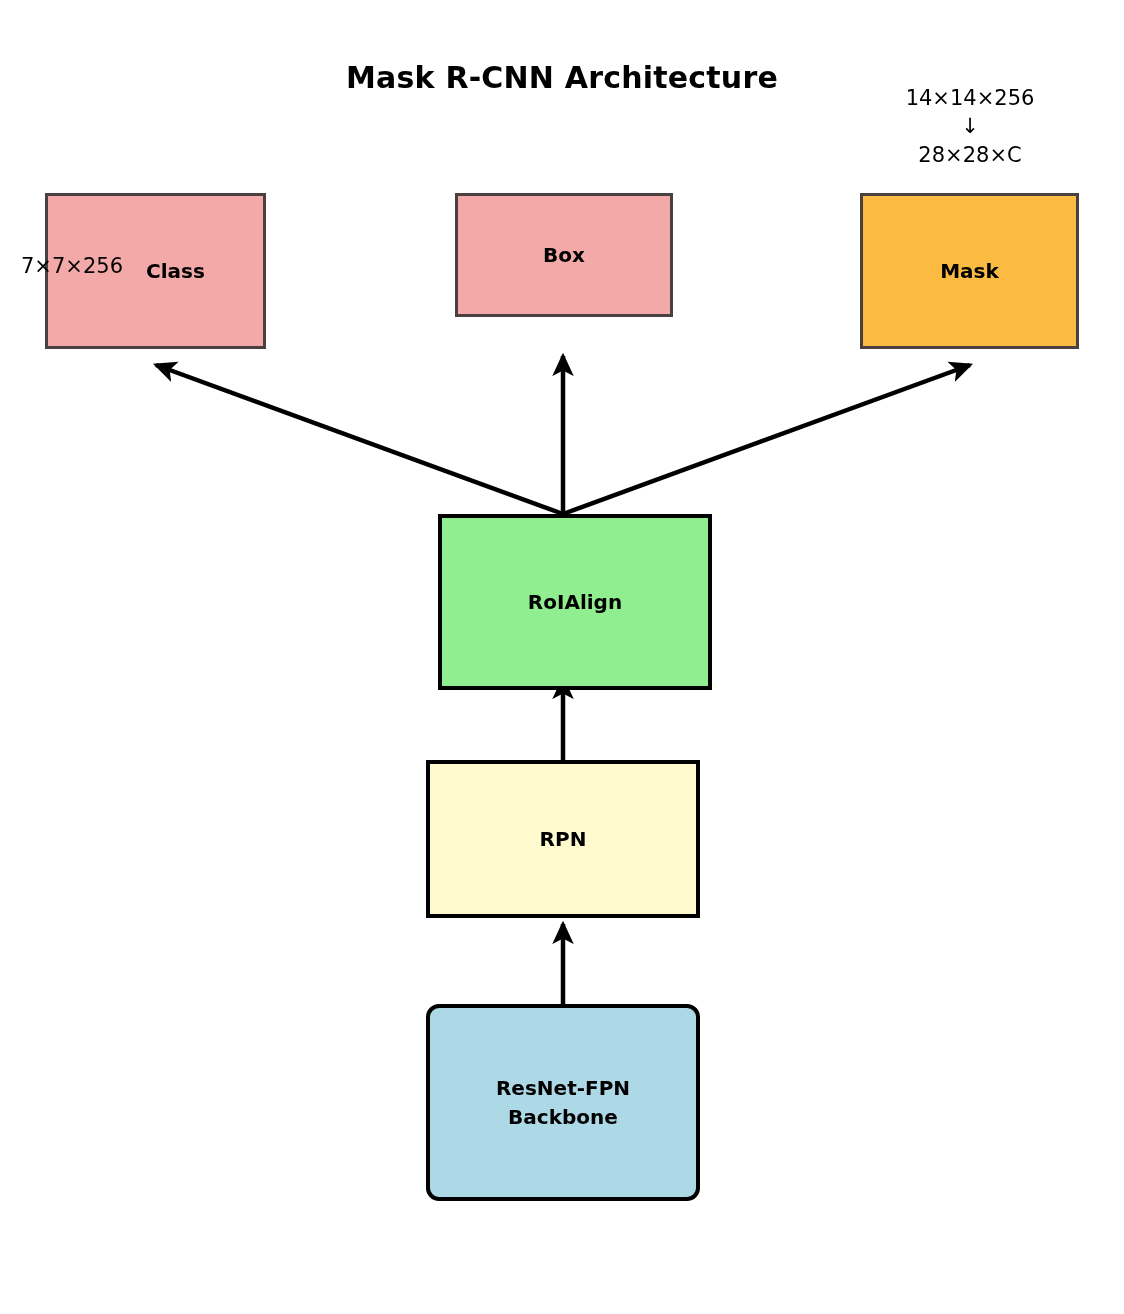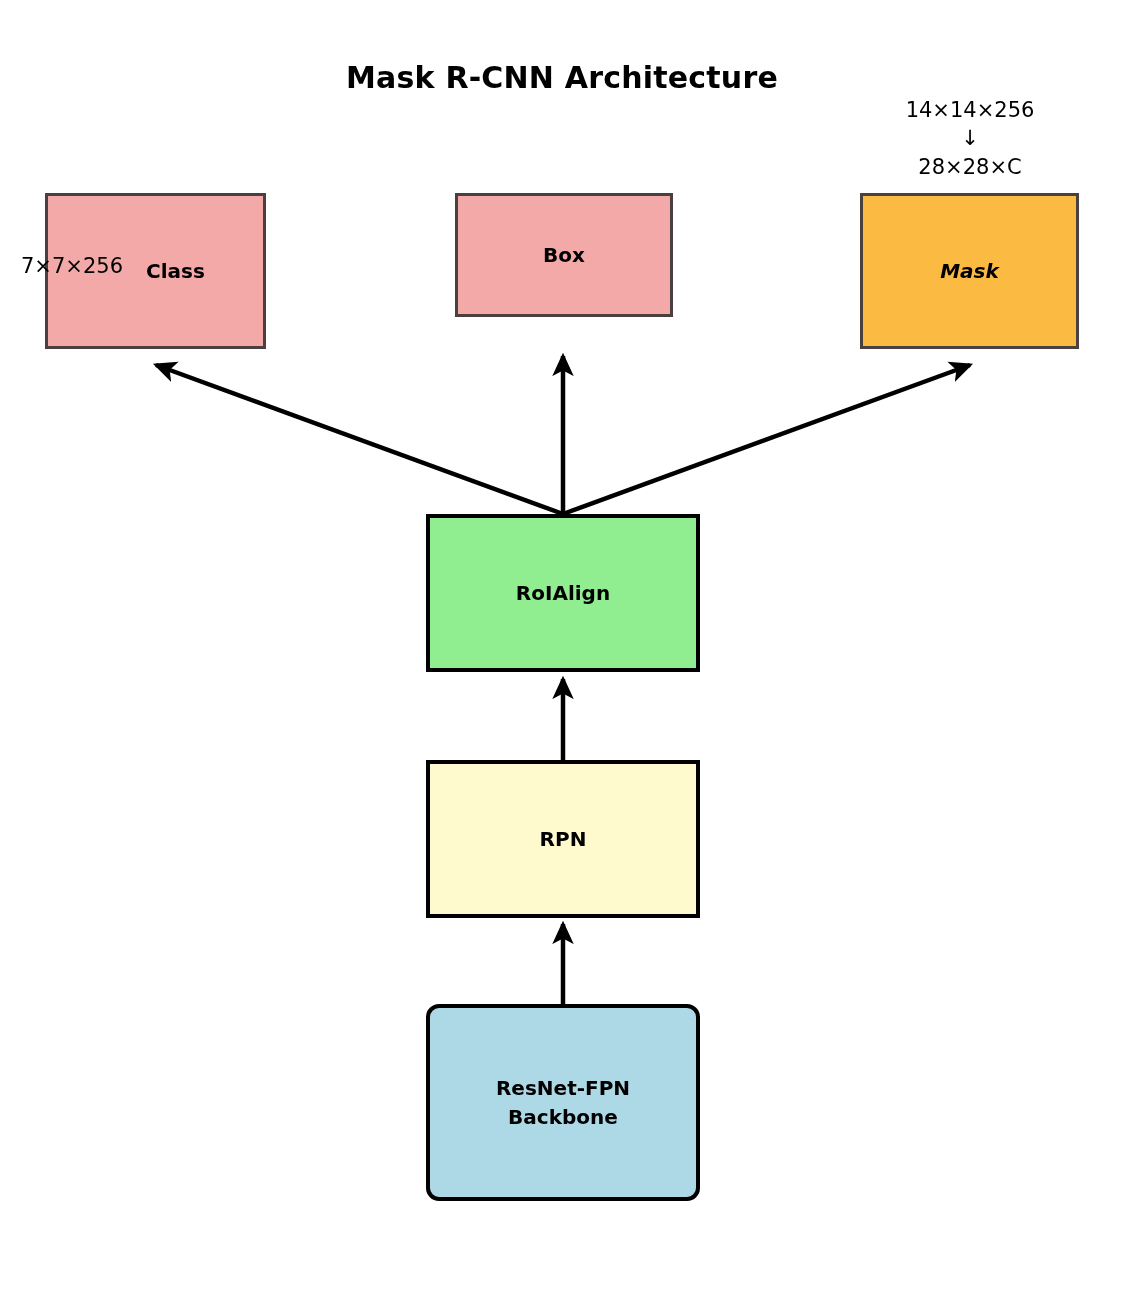--- a/index.html
+++ b/index.html
@@ -53,21 +53,21 @@
     border: 3px solid #4a4040;
   }
   .node.trunk {
     border: 4px solid #000000;
   }
   .node-label { white-space: pre-line; }
 
   #node-class    { left: 45px;  top: 193px;  width: 221px; height: 156px; padding-left: 40px; }
   #node-box      { left: 455px; top: 193px;  width: 218px; height: 124px; }
   #node-mask     { left: 860px; top: 193px;  width: 219px; height: 156px; }
-  #node-roialign { left: 426px; top: 514px;  width: 274px; height: 158px; }
+  #node-roialign { left: 438px; top: 514px;  width: 274px; height: 176px; }
   #node-rpn      { left: 426px; top: 760px;  width: 274px; height: 158px; text-align: center; }
   #node-backbone { left: 426px; top: 1004px; width: 274px; height: 197px; }
 
   .annotation {
     position: absolute;
     font-family: "DejaVu Sans", "Liberation Sans", sans-serif;
     font-size: 21px;
     font-weight: normal;
     color: #000000;
     white-space: pre;
@@ -75,21 +75,21 @@
     line-height: 1.35;
     z-index: 4;
   }
   #ann-roi-feat {
     left: -28px;
     top: 252px;
     width: 200px;
   }
   #ann-mask-shape {
     left: 870px;
-    top: 96px;
+    top: 84px;
     width: 200px;
   }
 </style>
 </head>
 <body>
 
 <div id="canvas">
 
   <div class="diagram-title">Mask R-CNN Architecture</div>
 
@@ -112,21 +112,21 @@
   </svg>
 
   <div class="node head" id="node-class" style="background:#F4A9A9;">
     <span class="node-label">Class</span>
   </div>
 
   <div class="node head" id="node-box" style="background:#F4A9A9;">
     <span class="node-label">Box</span>
   </div>
 
-  <div class="node head" id="node-mask" style="background:#FBBA42;font-style:italic;">
+  <div class="node head" id="node-mask" style="background:#FBBA42;">
     <span class="node-label">Mask</span>
   </div>
 
   <div class="node trunk" id="node-roialign" style="background:#90EE90;">
     <span class="node-label">RoIAlign</span>
   </div>
 
   <div class="node trunk" id="node-rpn" style="background:#FFFACD;">
     <span class="node-label">RPN</span>
   </div>

